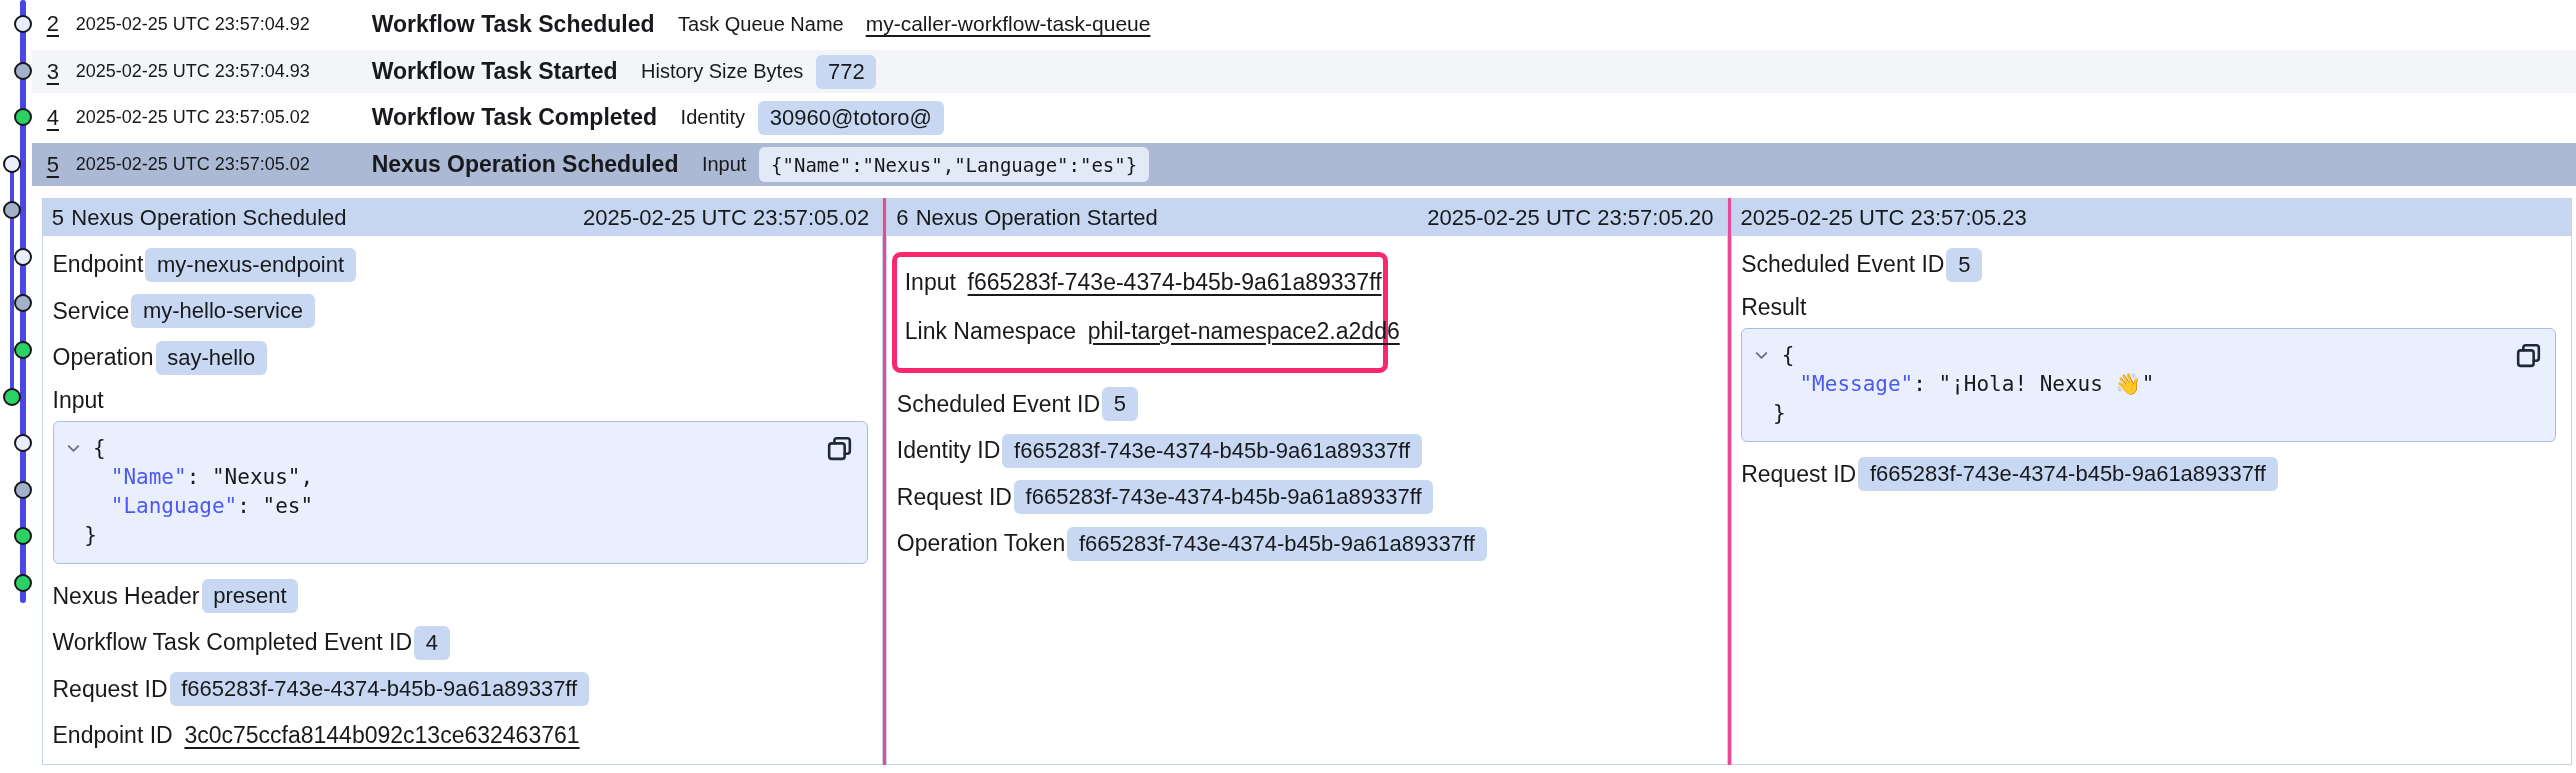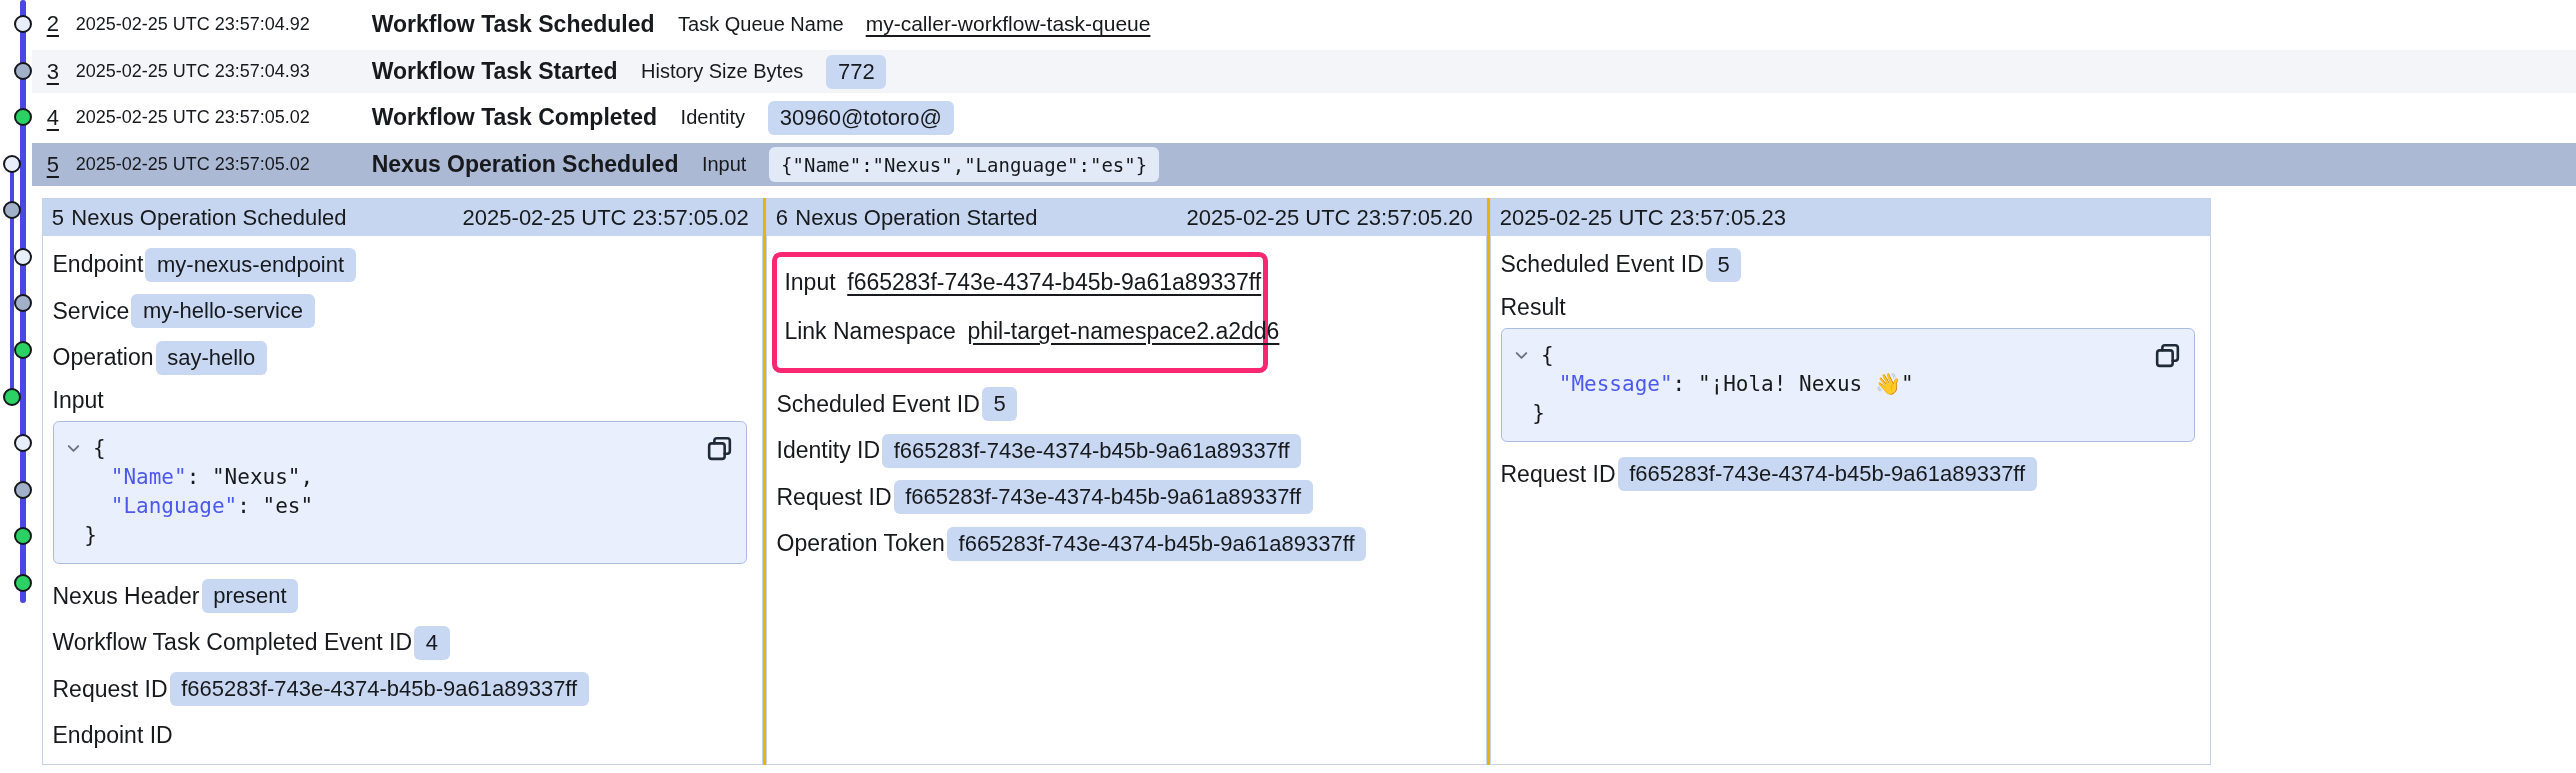--- a/index.html
+++ b/index.html
@@ -22,27 +22,27 @@
     display:flex; align-items:center; padding-left:14.7px; cursor:pointer; }
   .event-row.stripe   { background:#f3f5f9; }
   .event-row.selected { background:#acb9d4; }
   .row-id   { width:29px; font-size:22px; }
   .row-id a { color:inherit; }
   a { color:inherit; text-decoration:underline; text-decoration-thickness:1.8px; text-underline-offset:4.4px; }
   .row-time { width:296px; font-size:18px; white-space:nowrap; }
   .row-name { font-size:23px; font-weight:700; white-space:nowrap; }
   .attr-label { margin-left:23.5px; font-size:20px; white-space:nowrap; }
   .attr-link  { margin-left:22px; font-size:21px; white-space:nowrap; }
-  .pill { margin-left:23px; display:inline-flex; align-items:center; height:34px;
+  .pill { margin-left:13px; display:inline-flex; align-items:center; height:34px;
     padding:0 11.7px; border-radius:5.9px; background:#c8d8f3; font-size:22px; white-space:nowrap; }
   .pill.mono { font-family:"DejaVu Sans Mono", monospace; font-size:19px; background:#e2eaf8; height:35px; }
 
   
-  .panels { position:absolute; left:42px; top:198px; width:2169px; height:567px;
-    display:flex; gap:3px; z-index:4; background:#eab308; }
+  .panels { position:absolute; left:42px; top:198px; width:2530px; height:567px;
+    display:flex; gap:3px; z-index:4; background:#ec4899; }
   .panel { flex:1 1 0; border:1.5px solid #c5d1e4; background:#fff; display:flex; flex-direction:column; min-width:0; }
   .panel-header { height:37px; flex:0 0 37px; background:#c6d6f0; display:flex; align-items:center;
     justify-content:space-between; padding:0 13.2px 0 8.8px; font-size:22px; white-space:nowrap; }
   .panel-title span { margin-right:7.3px; }
   .panel-body { flex:1; padding:11.7px 13.2px 0 9.5px; overflow:hidden; }
   .field { display:flex; align-items:center; min-height:34px; margin-bottom:12.5px; }
   .field .label { font-size:23px; white-space:nowrap; }
   .field .pill { margin-left:2px; }
   .field .link-value { margin-left:11.7px; font-size:23px; white-space:nowrap; }
   .block-label { font-size:23px; margin:7.3px 0 7.3px 0; }
@@ -173,20 +173,21 @@
         <div class="field">
           <span class="label">Workflow Task Completed Event ID</span>
           <span class="pill">4</span>
         </div>
         <div class="field">
           <span class="label">Request ID</span>
           <span class="pill">f665283f-743e-4374-b45b-9a61a89337ff</span>
         </div>
         <div class="field">
           <span class="label">Endpoint ID</span>
+          <a href="#" class="link-value">3c0c75ccfa8144b092c13ce632463761</a>
         </div>
       </div>
     </div>
 
     <div class="panel">
       <div class="panel-header">
         <span class="panel-title">
           <span>6</span><span>Nexus Operation Started</span>
         </span>
         <span class="panel-time">2025-02-25 UTC 23:57:05.20</span>

